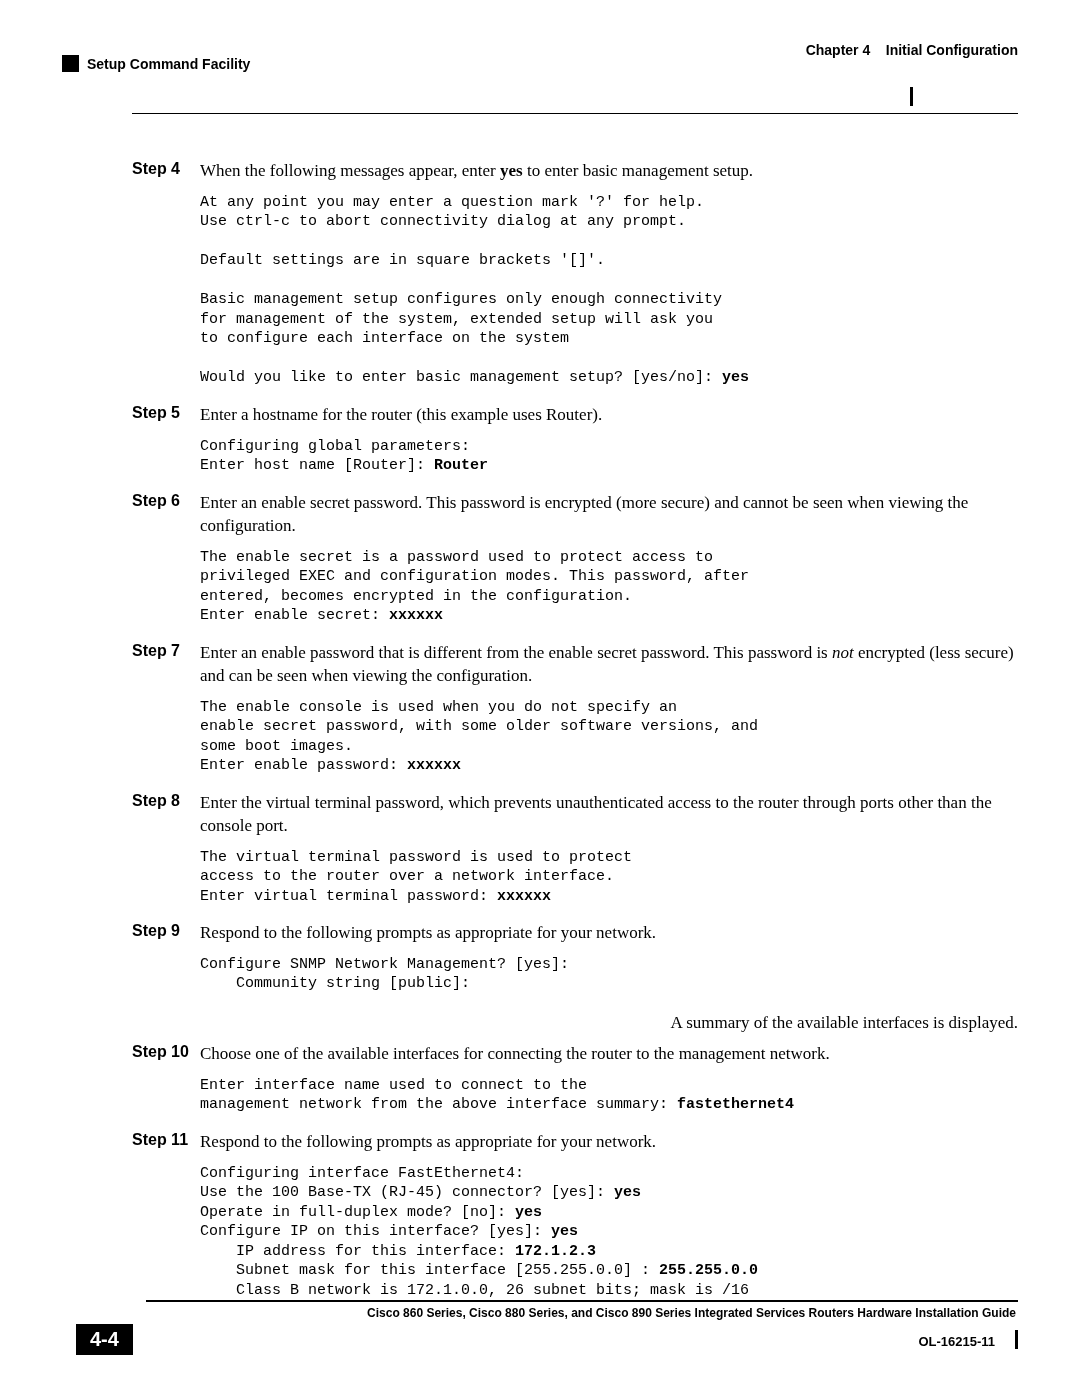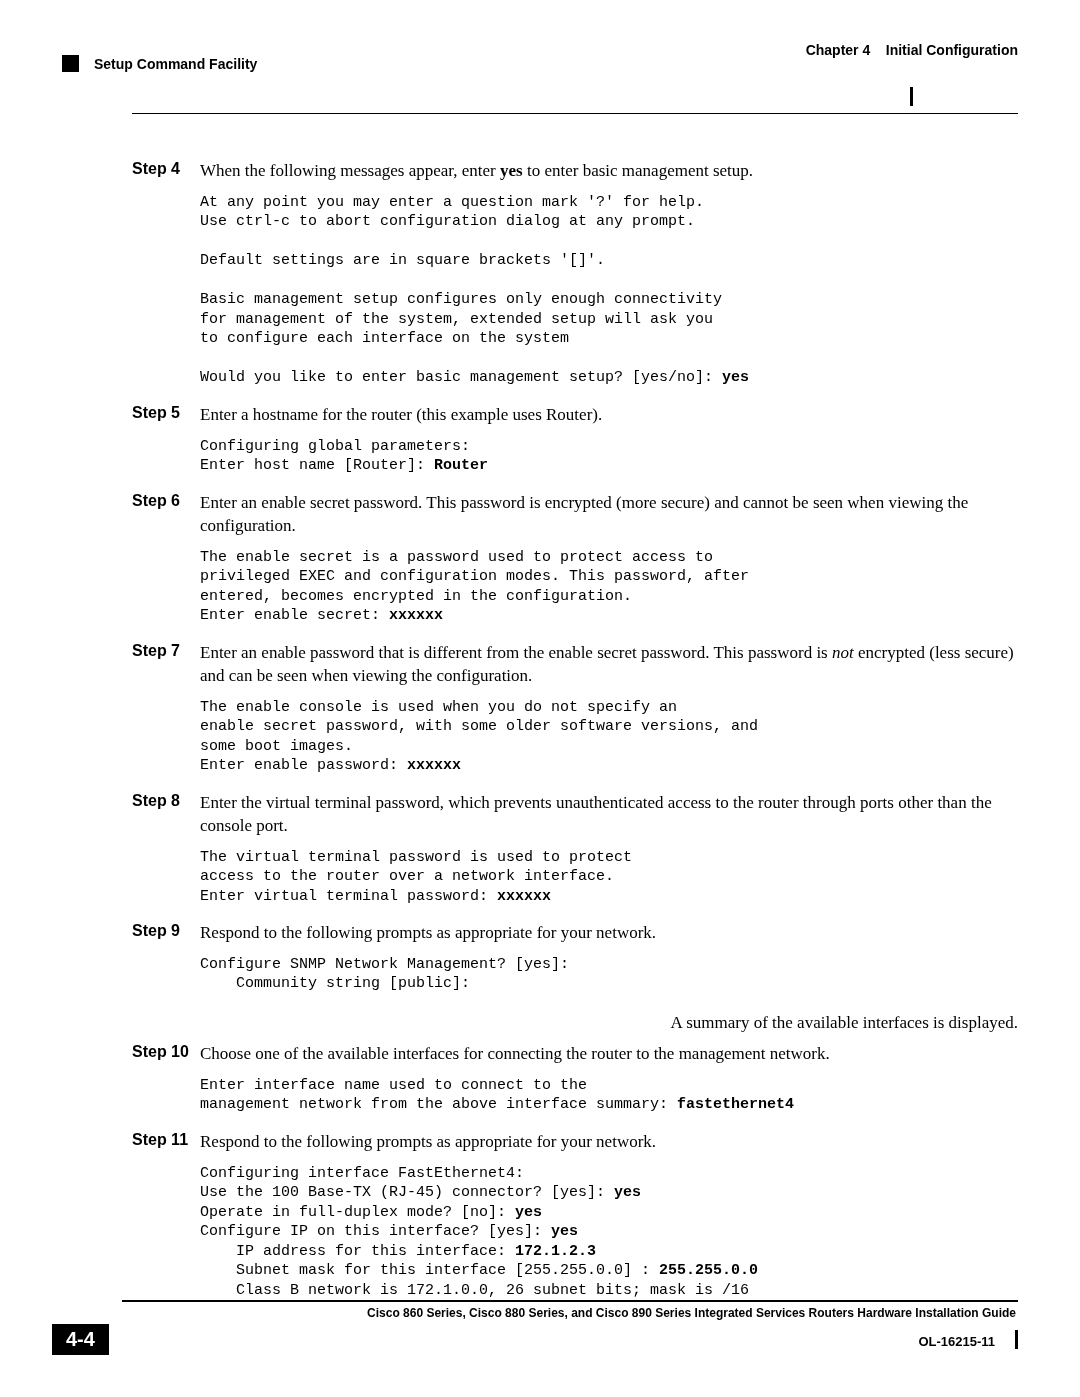--- a/index.html
+++ b/index.html
@@ -20,21 +20,21 @@
       justify-content: space-between;
       align-items: flex-start;
       font-family: Arial, Helvetica, sans-serif;
       font-weight: bold;
       font-size: 14px;
       margin-bottom: 30px;
     }
     .header-left {
       display: flex;
       align-items: center;
-      gap: 15px;
+      gap: 8px;
       margin-top: 13px;
     }
     .black-square {
       width: 17px;
       height: 17px;
       background: #000;
     }
     .header-right-inner {
       display: flex;
       align-items: center;
@@ -91,21 +91,21 @@
     .body-after {
       margin-left: 68px;
       margin-top: 18px;
       margin-bottom: 8px;
       line-height: 1.35;
       text-align: right;
     }
     .footer {
       position: absolute;
       bottom: 42px;
-      left: 52px;
+      left: 76px;
       right: 62px;
     }
     .footer-rule {
       height: 2px;
       background: #000;
       margin-left: 70px;
       margin-bottom: 4px;
     }
     .footer-top {
       font-family: Arial, Helvetica, sans-serif;
@@ -157,21 +157,21 @@
   </div>
 
   <div class="content">
 
     <div class="step-block">
       <div class="step-row">
         <div class="step-label">Step 4</div>
         <div class="step-text"><span>When the following messages appear, enter </span><span class="bold">yes</span><span> to enter basic management setup.</span></div>
       </div>
       <div class="code-block"><span>At any point you may enter a question mark '?' for help.</span>
-<span>Use ctrl-c to abort configuration dialog at any prompt.</span>
+<span>Use ctrl-c to abort connectivity dialog at any prompt.</span>
 <span></span>
 <span>Default settings are in square brackets '[]'.</span>
 <span></span>
 <span>Basic management setup configures only enough connectivity</span>
 <span>for management of the system, extended setup will ask you</span>
 <span>to configure each interface on the system</span>
 <span></span>
 <span>Would you like to enter basic management setup? [yes/no]: </span><span class="code-bold">yes</span></div>
     </div>
 

